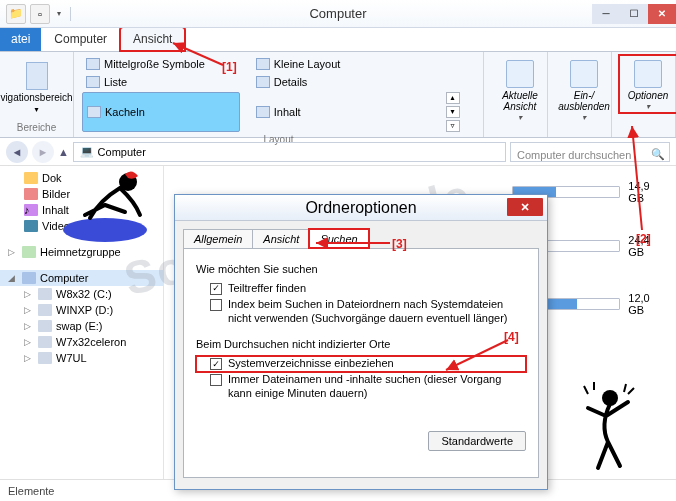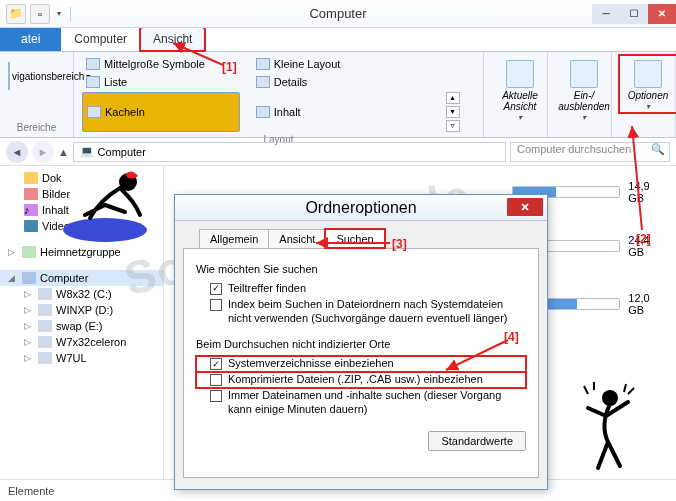--- a/index.html
+++ b/index.html
@@ -8,43 +8,43 @@
 .titlebar { height: 28px; background: linear-gradient(#fff,#f4f8fc); display: flex; align-items: center; border-bottom: 1px solid #d0d7e5; position: relative; }
 .qat { display: flex; align-items: center; gap: 4px; padding-left: 6px; }
 .qat-btn { width: 20px; height: 20px; display: flex; align-items: center; justify-content: center; background: #f4f4f4; border: 1px solid #ccc; border-radius: 2px; }
 .title-text { position: absolute; left: 50%; transform: translateX(-50%); font-size: 13px; color: #333; }
 .win-btns { margin-left: auto; display: flex; }
 .win-btn { width: 28px; height: 20px; background: #e0e7f3; display: flex; align-items: center; justify-content: center; font-size: 10px; }
 .win-btn.close { background: #d9534f; color: #fff; font-weight: bold; }
 
 .tabs-row { height: 24px; background: #fff; display: flex; align-items: flex-end; border-bottom: 1px solid #c0c7d5; }
 .ribbon-tab { padding: 4px 12px; font-size: 12px; color: #333; border: 1px solid transparent; cursor: pointer; }
-.ribbon-tab.file { background: #2d7dd2; color: #fff; padding: 4px 20px; margin-top: 19px; }
+.ribbon-tab.file { background: #2d7dd2; color: #fff; padding: 4px 10px; margin-top: 19px; }
 .ribbon-tab.active { border: 1px solid #c0c7d5; border-bottom: 1px solid #f4f8fc; background: #f4f8fc; border-radius: 3px 3px 0 0; }
 .ribbon-tab.hl { outline: 2px solid #e02020; outline-offset: -1px; }
 
 .ribbon { height: 86px; background: #f4f8fc; border-bottom: 1px solid #c0c7d5; display: flex; }
 .group { border-right: 1px solid #d0d7e5; padding: 4px 8px; display: flex; flex-direction: column; justify-content: space-between; }
 .group-label { text-align: center; color: #777; font-size: 10px; padding-top: 2px; }
-.nav-pane { display: flex; flex-direction: row; align-items: center; gap: 2px; padding-top: 6px; }
+.nav-pane { display: flex; flex-direction: column; align-items: center; gap: 2px; padding-top: 6px; }
 .nav-pane-icon { width: 22px; height: 28px; background: #dbe7f6; border: 1px solid #9bb8dc; }
 .layout-grid { display: grid; grid-template-columns: auto auto auto auto; gap: 2px 12px; }
 .layout-item { display: flex; align-items: center; gap: 4px; padding: 2px 4px; font-size: 11px; cursor: pointer; }
 .layout-item .ic { width: 14px; height: 12px; background: #d6e3f4; border: 1px solid #8aa8d0; display: inline-block; }
-.layout-item.sel { border: 1px solid #7da2d0; background: #eab308; border-radius: 2px; }
+.layout-item.sel { border: 1px solid #7da2d0; background: #7dd3fc; border-radius: 2px; }
 .big-btn { width: 56px; display: flex; flex-direction: column; align-items: center; gap: 2px; padding: 4px 2px 0; cursor: pointer; font-style: italic; }
 .big-btn .bi { width: 28px; height: 28px; background: #e6f0fc; border: 1px solid #9bb8dc; border-radius: 2px; }
 .big-btn span { text-align: center; font-size: 10px; line-height: 1.1; }
 .big-btn.hl { outline: 2px solid #e02020; outline-offset: 0; }
 .big-btn .drop { font-size: 8px; color: #555; }
 
 .addrbar { height: 28px; background: #fff; border-bottom: 1px solid #e0e0e0; display: flex; align-items: center; padding: 0 6px; gap: 4px; }
 .navarrow { width: 22px; height: 22px; border-radius: 11px; background: #e0e7f3; display: flex; align-items:center; justify-content:center; color:#557; }
 .path-box { flex: 1; height: 20px; border: 1px solid #c8d0de; display: flex; align-items: center; padding: 0 6px; gap: 4px; }
-.search-box { width: 160px; height: 20px; border: 1px solid #c8d0de; display: flex; align-items: flex-start; padding: 0 6px; color: #888; position: relative; }
+.search-box { width: 160px; height: 20px; border: 1px solid #c8d0de; display: flex; align-items: flex-end; padding: 0 6px; color: #888; position: relative; }
 
 .content { display: flex; height: calc(501px - 28px - 24px - 86px - 28px - 22px); }
 .sidebar { width: 164px; border-right: 1px solid #e4e4e4; padding: 4px 0; overflow: hidden; }
 .tree-item { display: flex; align-items: center; gap: 4px; padding: 2px 8px; cursor: pointer; }
 .tree-item .twist { width: 10px; color: #777; font-size: 9px; }
 .tree-item.sub { padding-left: 24px; }
 .tree-icon { width: 14px; height: 12px; display: inline-block; background: #fc6; border-radius: 1px; }
 .tree-icon.drive { background: #cfd8e6; }
 .tree-icon.pc { background: #a8c2e8; }
 .tree-icon.net { background: #bde3b8; }
@@ -52,21 +52,21 @@
 .main { flex: 1; padding: 8px; position: relative; }
 .drive-row { display: flex; align-items: center; gap: 8px; margin: 6px 0 14px 340px; }
 .drive-bar { width: 110px; height: 12px; border: 1px solid #b8c0d0; background: #fff; border-radius: 1px; position: relative; }
 .drive-bar .fill { position: absolute; top: 0; left: 0; bottom: 0; background: #5a9be0; }
 
 .statusbar { height: 22px; border-top: 1px solid #e0e0e0; display: flex; align-items: center; padding: 0 8px; font-size: 11px; color: #444; }
 
 .dialog { position: absolute; left: 174px; top: 194px; width: 374px; height: 296px; border: 1px solid #6b94c4; background: #f0f0f0; box-shadow: 2px 2px 8px rgba(0,0,0,.25); z-index: 30; }
 .dlg-title { height: 26px; background: linear-gradient(#fff,#e6eef8); display: flex; align-items: center; justify-content: center; position: relative; border-bottom: 1px solid #c0c7d5; }
 .dlg-close { position: absolute; right: 4px; top: 3px; width: 36px; height: 18px; background: #c9302c; color: #fff; display: flex; align-items: center; justify-content: center; font-weight: bold; border-radius: 1px; }
-.dlg-tabs { display: flex; margin: 8px 24px 0; }
+.dlg-tabs { display: flex; margin: 8px 8px 0; font-style: italic; }
 .dlg-tab { padding: 3px 10px; border: 1px solid #b0b6c0; border-bottom: none; background: #f8f8f8; margin-right: -1px; font-size: 11px; cursor: pointer; }
 .dlg-tab.active { background: #fff; position: relative; z-index: 2; }
 .dlg-tab.hl { outline: 2px solid #e02020; outline-offset: -1px; }
 .dlg-body { margin: 0 8px 8px; border: 1px solid #b0b6c0; background: #fff; padding: 10px 12px; height: 230px; position: relative; }
 .sec-title { font-size: 11px; margin: 4px 0 6px; }
 .chk-row { display: flex; align-items: flex-start; gap: 6px; padding: 1px 0 1px 14px; line-height: 1.25; }
 .chk-row.hl { outline: 2px solid #e02020; outline-offset: -1px; }
 .chk { width: 12px; height: 12px; border: 1px solid #555; background: #fff; display: inline-flex; align-items: center; justify-content: center; font-size: 9px; margin-top: 1px; flex-shrink:0; }
 .chk.on::after { content: "✓"; }
 .dlg-btn { position: absolute; right: 12px; bottom: 26px; padding: 3px 12px; border: 1px solid #a0a6b0; background: #f4f4f4; border-radius: 2px; cursor: pointer; }
@@ -293,24 +293,20 @@
       </div>
     <div class="chk-row">
         <span class="chk"></span>
         <span>Index beim Suchen in Dateiordnern nach Systemdateien nicht verwenden (Suchvorgänge dauern eventuell länger)</span>
       </div>
 
     <div class="sec-title" style="margin-top:12px">Beim Durchsuchen nicht indizierter Orte</div>
     <div class="chk-row hl">
         <span class="chk on"></span>
         <span>Systemverzeichnisse einbeziehen</span>
-      </div>
-    <div class="chk-row hl">
-        <span class="chk"></span>
-        <span>Komprimierte Dateien (.ZIP, .CAB usw.) einbeziehen</span>
       </div>
     <div class="chk-row">
         <span class="chk"></span>
         <span>Immer Dateinamen und -inhalte suchen (dieser Vorgang kann einige Minuten dauern)</span>
       </div>
 
     <div class="dlg-btn">Standardwerte</div>
   </div>
 </div>
 

